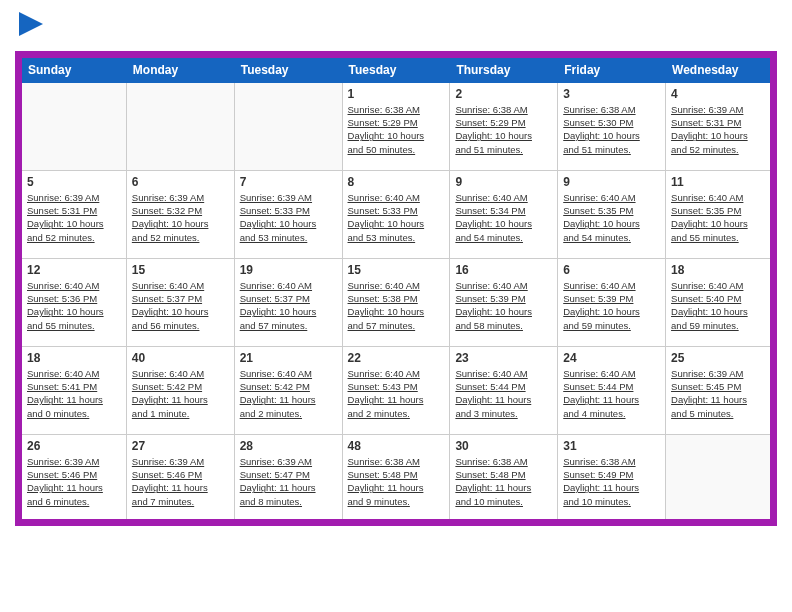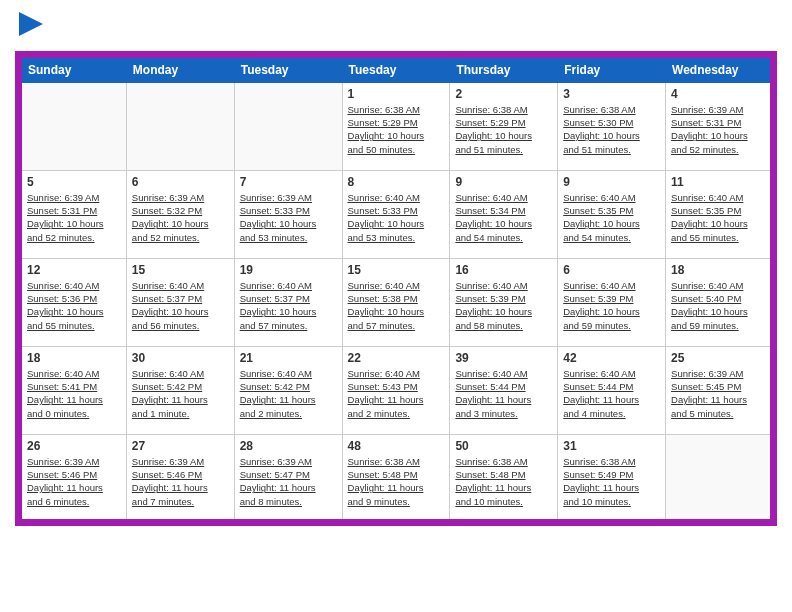--- a/index.html
+++ b/index.html
@@ -266,93 +266,93 @@
         </tr>
         <tr>
           <td>
             <span class="day-number">18</span>
             <div class="day-info" style="white-space: pre-line;">Sunrise: 6:40 AM
 Sunset: 5:41 PM
 Daylight: 11 hours
 and 0 minutes.</div>
           </td>
           <td>
+            <span class="day-number">40</span>
+            <div class="day-info" style="white-space: pre-line;">Sunrise: 6:40 AM
+Sunset: 5:42 PM
+Daylight: 11 hours
+and 1 minute.</div>
+          </td>
+          <td>
+            <span class="day-number">21</span>
+            <div class="day-info" style="white-space: pre-line;">Sunrise: 6:40 AM
+Sunset: 5:42 PM
+Daylight: 11 hours
+and 2 minutes.</div>
+          </td>
+          <td>
+            <span class="day-number">22</span>
+            <div class="day-info" style="white-space: pre-line;">Sunrise: 6:40 AM
+Sunset: 5:43 PM
+Daylight: 11 hours
+and 2 minutes.</div>
+          </td>
+          <td>
+            <span class="day-number">23</span>
+            <div class="day-info" style="white-space: pre-line;">Sunrise: 6:40 AM
+Sunset: 5:44 PM
+Daylight: 11 hours
+and 3 minutes.</div>
+          </td>
+          <td>
+            <span class="day-number">24</span>
+            <div class="day-info" style="white-space: pre-line;">Sunrise: 6:40 AM
+Sunset: 5:44 PM
+Daylight: 11 hours
+and 4 minutes.</div>
+          </td>
+          <td>
+            <span class="day-number">25</span>
+            <div class="day-info" style="white-space: pre-line;">Sunrise: 6:39 AM
+Sunset: 5:45 PM
+Daylight: 11 hours
+and 5 minutes.</div>
+          </td>
+        </tr>
+        <tr>
+          <td>
+            <span class="day-number">26</span>
+            <div class="day-info" style="white-space: pre-line;">Sunrise: 6:39 AM
+Sunset: 5:46 PM
+Daylight: 11 hours
+and 6 minutes.</div>
+          </td>
+          <td>
+            <span class="day-number">27</span>
+            <div class="day-info" style="white-space: pre-line;">Sunrise: 6:39 AM
+Sunset: 5:46 PM
+Daylight: 11 hours
+and 7 minutes.</div>
+          </td>
+          <td>
+            <span class="day-number">28</span>
+            <div class="day-info" style="white-space: pre-line;">Sunrise: 6:39 AM
+Sunset: 5:47 PM
+Daylight: 11 hours
+and 8 minutes.</div>
+          </td>
+          <td>
+            <span class="day-number">48</span>
+            <div class="day-info" style="white-space: pre-line;">Sunrise: 6:38 AM
+Sunset: 5:48 PM
+Daylight: 11 hours
+and 9 minutes.</div>
+          </td>
+          <td>
             <span class="day-number">30</span>
-            <div class="day-info" style="white-space: pre-line;">Sunrise: 6:40 AM
-Sunset: 5:42 PM
-Daylight: 11 hours
-and 1 minute.</div>
-          </td>
-          <td>
-            <span class="day-number">21</span>
-            <div class="day-info" style="white-space: pre-line;">Sunrise: 6:40 AM
-Sunset: 5:42 PM
-Daylight: 11 hours
-and 2 minutes.</div>
-          </td>
-          <td>
-            <span class="day-number">22</span>
-            <div class="day-info" style="white-space: pre-line;">Sunrise: 6:40 AM
-Sunset: 5:43 PM
-Daylight: 11 hours
-and 2 minutes.</div>
-          </td>
-          <td>
-            <span class="day-number">39</span>
-            <div class="day-info" style="white-space: pre-line;">Sunrise: 6:40 AM
-Sunset: 5:44 PM
-Daylight: 11 hours
-and 3 minutes.</div>
-          </td>
-          <td>
-            <span class="day-number">42</span>
-            <div class="day-info" style="white-space: pre-line;">Sunrise: 6:40 AM
-Sunset: 5:44 PM
-Daylight: 11 hours
-and 4 minutes.</div>
-          </td>
-          <td>
-            <span class="day-number">25</span>
-            <div class="day-info" style="white-space: pre-line;">Sunrise: 6:39 AM
-Sunset: 5:45 PM
-Daylight: 11 hours
-and 5 minutes.</div>
-          </td>
-        </tr>
-        <tr>
-          <td>
-            <span class="day-number">26</span>
-            <div class="day-info" style="white-space: pre-line;">Sunrise: 6:39 AM
-Sunset: 5:46 PM
-Daylight: 11 hours
-and 6 minutes.</div>
-          </td>
-          <td>
-            <span class="day-number">27</span>
-            <div class="day-info" style="white-space: pre-line;">Sunrise: 6:39 AM
-Sunset: 5:46 PM
-Daylight: 11 hours
-and 7 minutes.</div>
-          </td>
-          <td>
-            <span class="day-number">28</span>
-            <div class="day-info" style="white-space: pre-line;">Sunrise: 6:39 AM
-Sunset: 5:47 PM
-Daylight: 11 hours
-and 8 minutes.</div>
-          </td>
-          <td>
-            <span class="day-number">48</span>
-            <div class="day-info" style="white-space: pre-line;">Sunrise: 6:38 AM
-Sunset: 5:48 PM
-Daylight: 11 hours
-and 9 minutes.</div>
-          </td>
-          <td>
-            <span class="day-number">50</span>
             <div class="day-info" style="white-space: pre-line;">Sunrise: 6:38 AM
 Sunset: 5:48 PM
 Daylight: 11 hours
 and 10 minutes.</div>
           </td>
           <td>
             <span class="day-number">31</span>
             <div class="day-info" style="white-space: pre-line;">Sunrise: 6:38 AM
 Sunset: 5:49 PM
 Daylight: 11 hours

